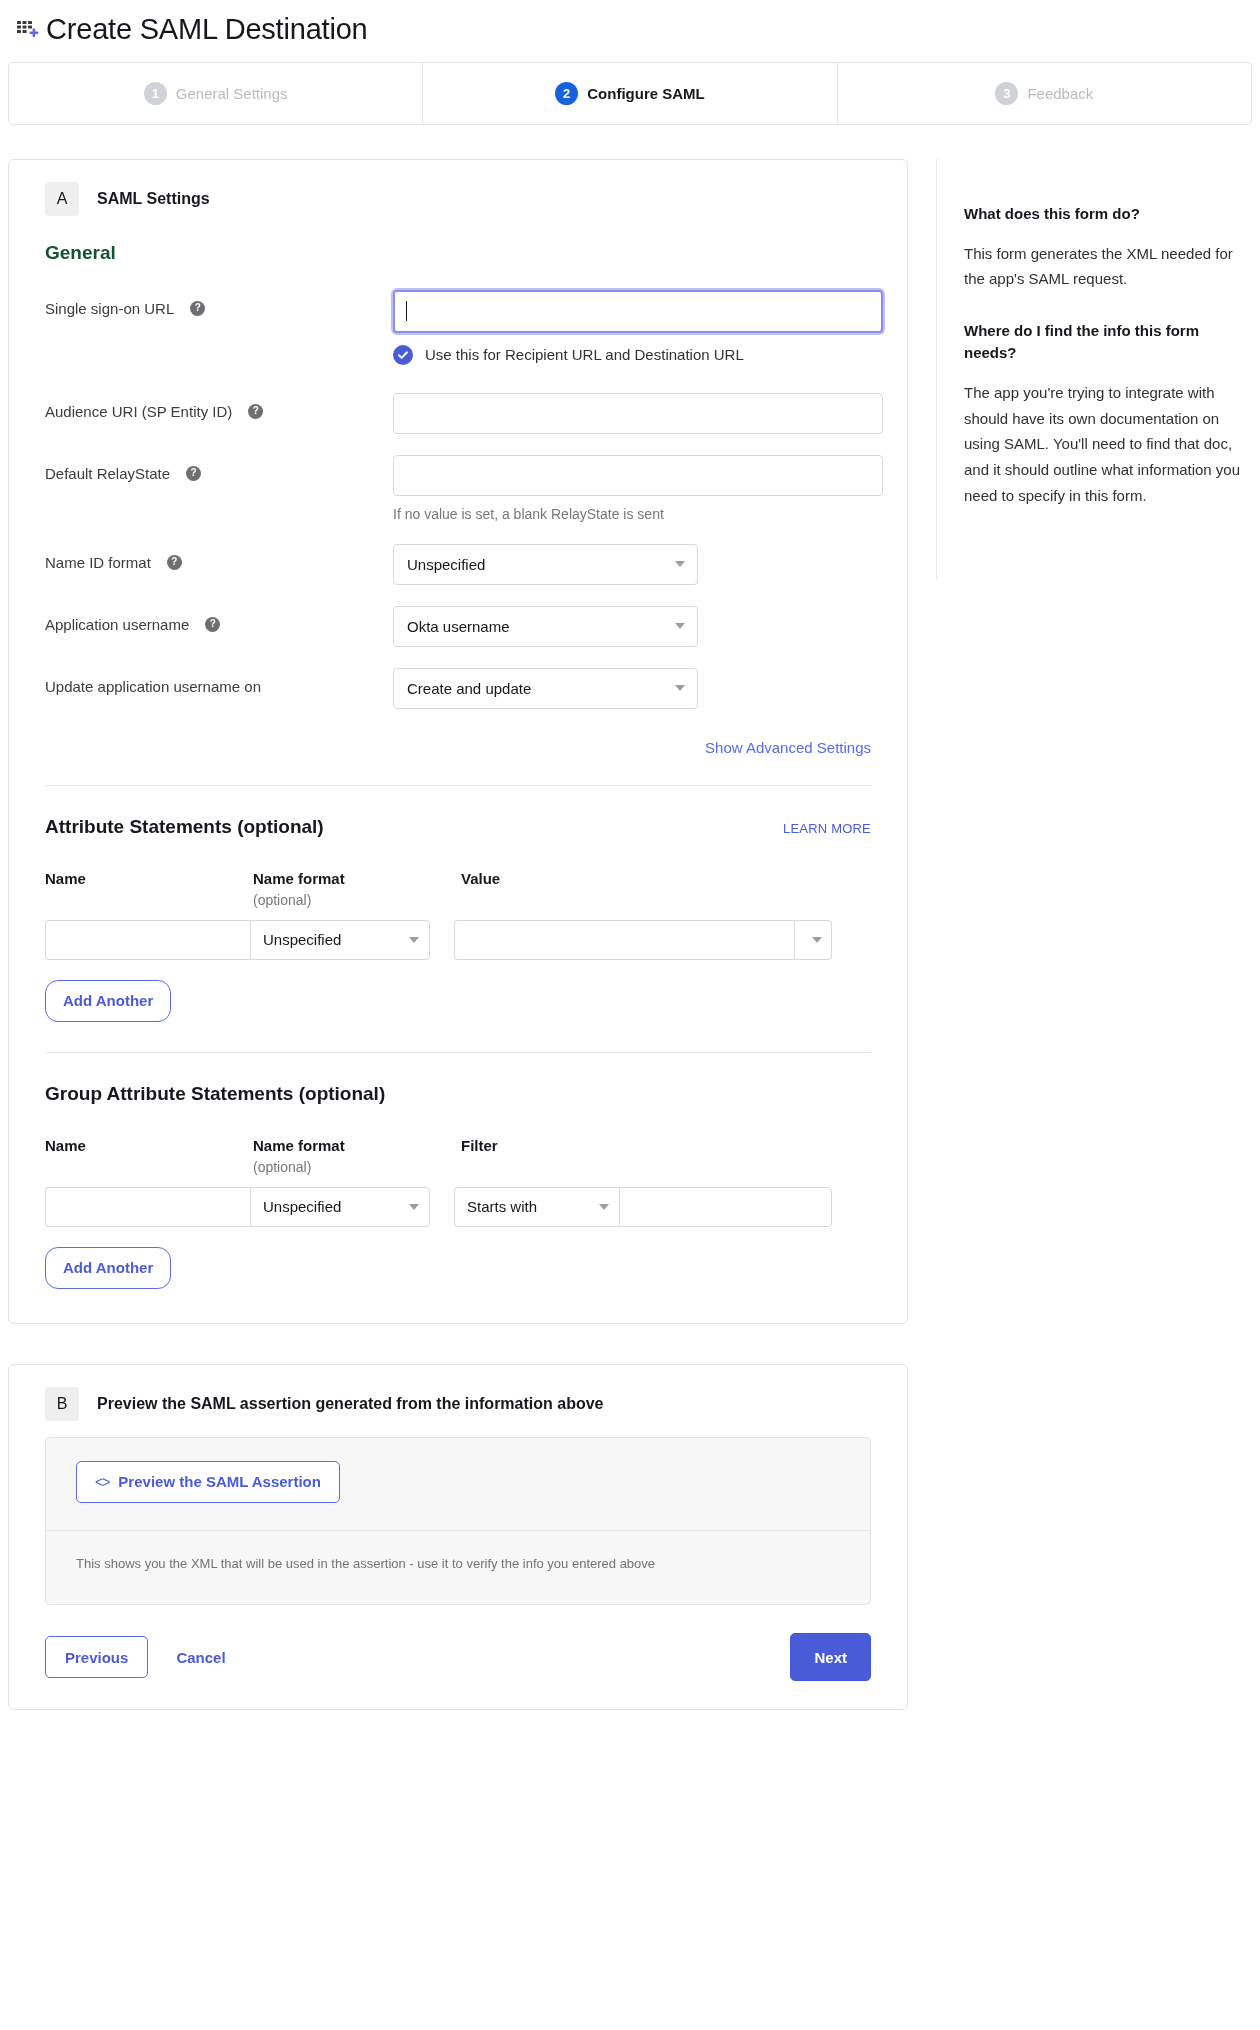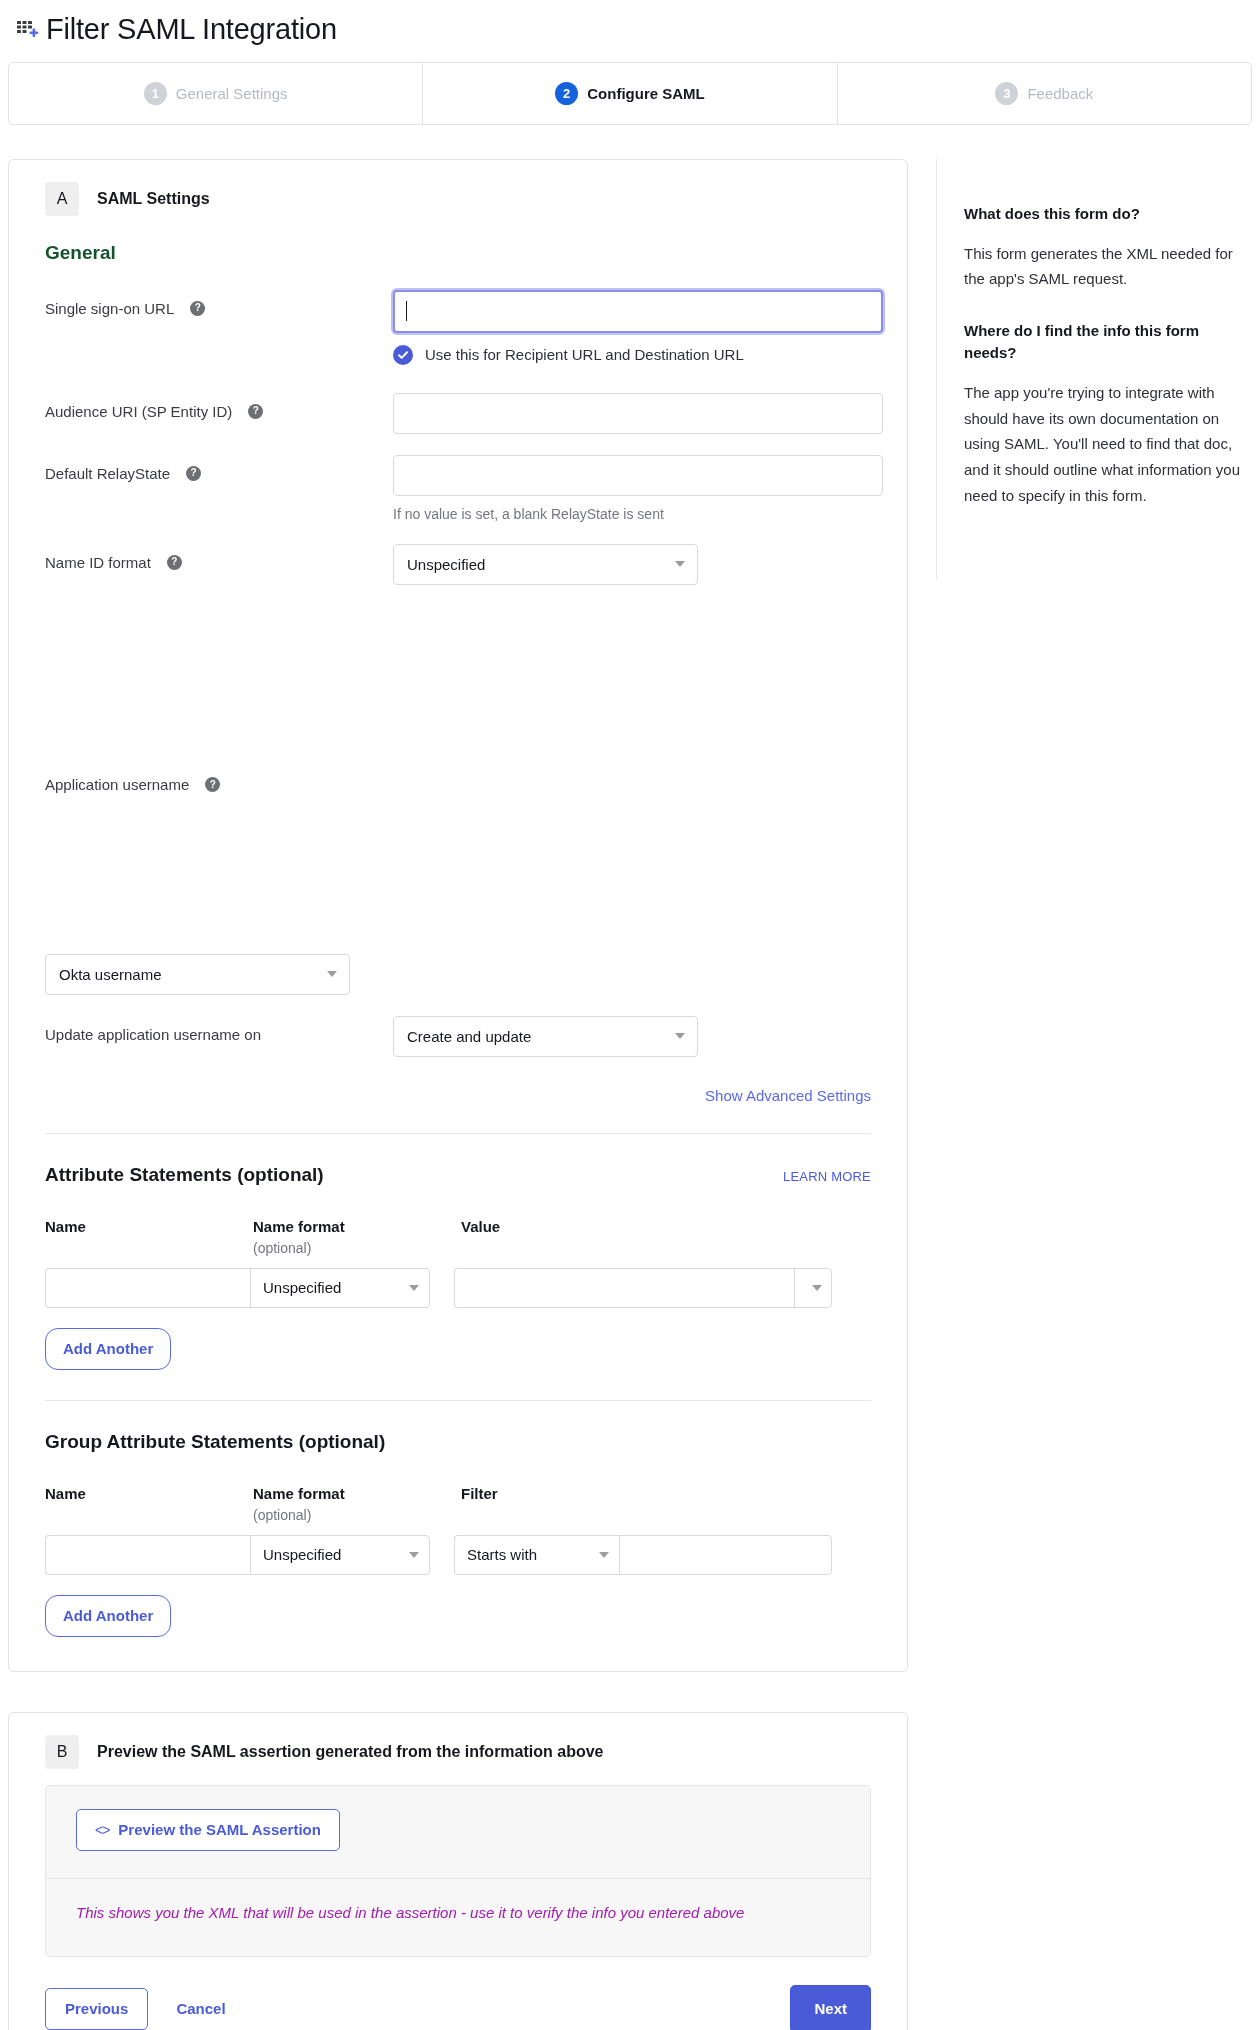--- a/index.html
+++ b/index.html
@@ -246,21 +246,21 @@
     display: inline-flex; align-items: center; gap: 9px;
     height: 42px; padding: 0 18px;
     border: 1px solid #5a6ae8; border-radius: 5px;
     background: #fff; color: #4a5bd8;
     font-size: 15px; font-weight: 700; font-family: inherit;
     cursor: pointer;
   }
   .code-glyph { font-size: 14px; font-weight: 400; letter-spacing: -1px; }
   .preview-bot {
     padding: 22px 30px 30px 30px;
-    font-size: 15px; color: #a21caf; line-height: 1.65; font-style: italic;
+    font-size: 13px; color: #737373; line-height: 1.65;
   }
 
   .footer-btns {
     display: flex; align-items: center; margin-top: 28px;
   }
   .btn-prev {
     height: 42px; padding: 0 19px;
     border: 1px solid #5a6ae8; border-radius: 5px;
     background: #fff; color: #4a5bd8;
     font-size: 15px; font-weight: 700; font-family: inherit; cursor: pointer;
@@ -303,21 +303,21 @@
         <rect x="14" y="10.5" width="4" height="3" rx="0.6"></rect>
         <rect x="3" y="15" width="4" height="3" rx="0.6"></rect>
         <rect x="8.5" y="15" width="4" height="3" rx="0.6"></rect>
       </g>
       <g fill="#5a6ae8">
         <rect x="15.6" y="16.4" width="8.6" height="2.6" rx="0.8"></rect>
         <rect x="18.6" y="13.4" width="2.6" height="8.6" rx="0.8"></rect>
       </g>
     </svg>
   </span>
-  <span class="page-title">Filter SAML Integration</span>
+  <span class="page-title">Create SAML Destination</span>
 </div>
 
 <div class="stepper">
   <div class="step">
     <span class="step-num">1</span>
     <span class="step-label">General Settings</span>
   </div>
   <div class="step active">
     <span class="step-num">2</span>
     <span class="step-label">Configure SAML</span>
@@ -388,21 +388,21 @@
           <span class="help-dot">?</span>
         </div>
         <div class="fctrl">
           <div class="sel">
             <span>Unspecified</span>
             <span class="caret-dn"></span>
           </div>
         </div>
       </div>
 
-      <div class="frow" style="margin-top:18px;flex-direction:column;">
+      <div class="frow" style="margin-top:18px;">
         <div class="flabel">
           <span>Application username</span>
           <span class="help-dot">?</span>
         </div>
         <div class="fctrl">
           <div class="sel">
             <span>Okta username</span>
             <span class="caret-dn"></span>
           </div>
         </div>

